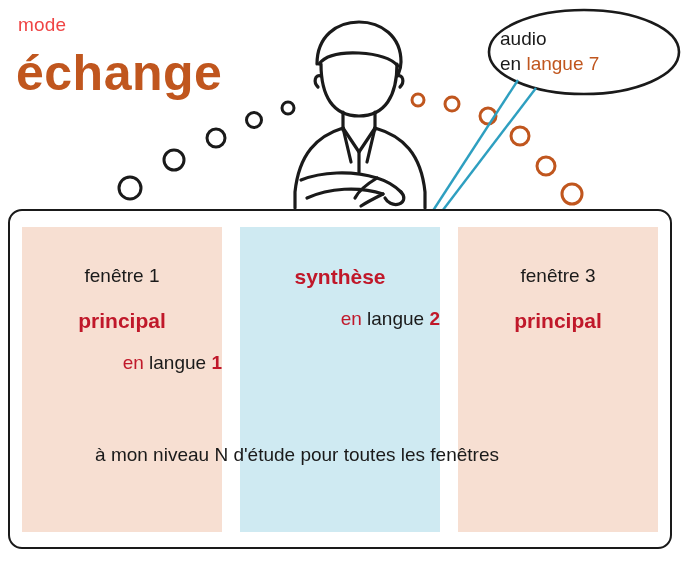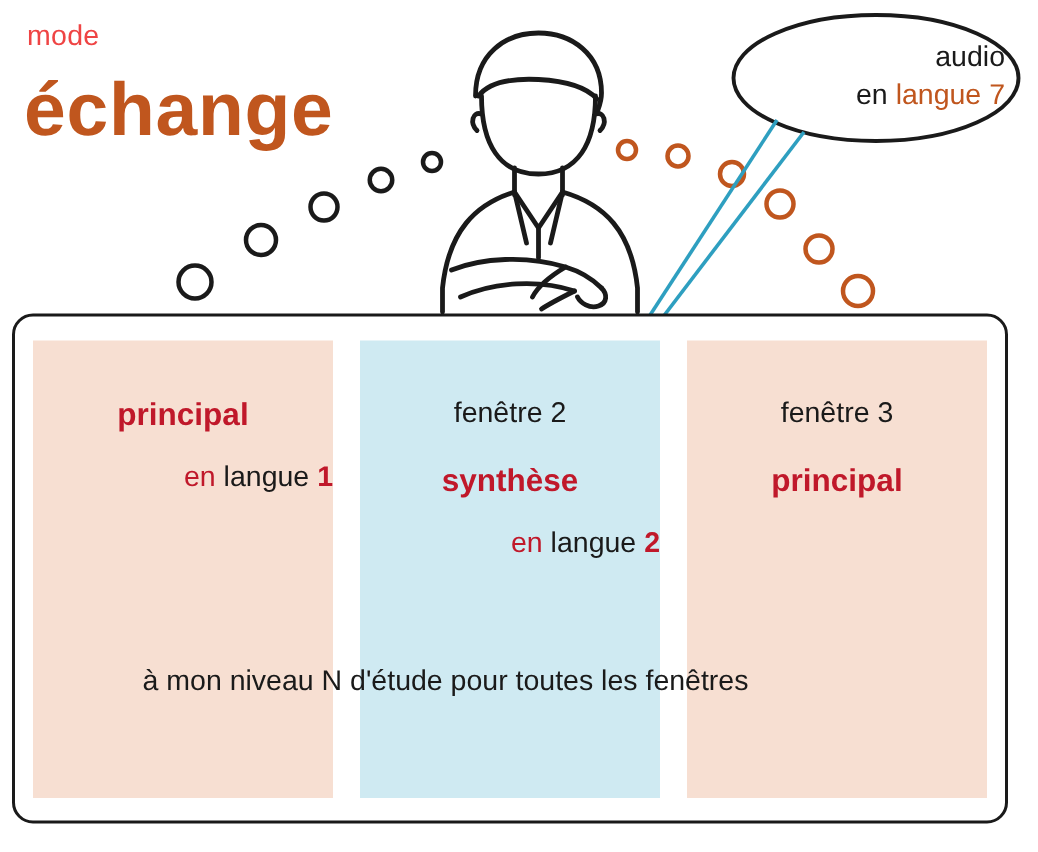--- a/index.html
+++ b/index.html
@@ -59,21 +59,21 @@
     left: 486px;
     top: 8px;
     width: 196px;
     height: 88px;
   }
   #balloon-text {
     position: absolute;
     left: 500px;
     top: 26px;
     width: 170px;
-    text-align: right;
+    text-align: left;
     font-size: 19px;
     color: #1a1a1a;
     line-height: 25px;
   }
   #balloon-text .accent {
     color: #c0561e;
   }
 
   
   #balloon-pointer {
@@ -226,26 +226,26 @@
     <path d="M136 10 L14 170"></path>
     <path d="M10 168 L34 166 M10 168 L14 146"></path>
   </svg>
 </div>
 
 <div id="main-panel"></div>
 
 <div id="columns">
 
   <div class="column col-peach">
+    <div class="col-title">fenêtre 1</div>
     <div class="col-main">principal</div>
     <div class="col-sub"><span class="red">en </span><span>langue </span><b>1</b></div>
   </div>
 
   <div class="column col-blue">
-    <div class="col-title">fenêtre 2</div>
     <div class="col-main">synthèse</div>
     <div class="col-sub"><span class="red">en </span><span>langue </span><b>2</b></div>
   </div>
 
   <div class="column col-peach">
     <div class="col-title">fenêtre 3</div>
     <div class="col-main">principal</div>
   </div>
 
 </div>

